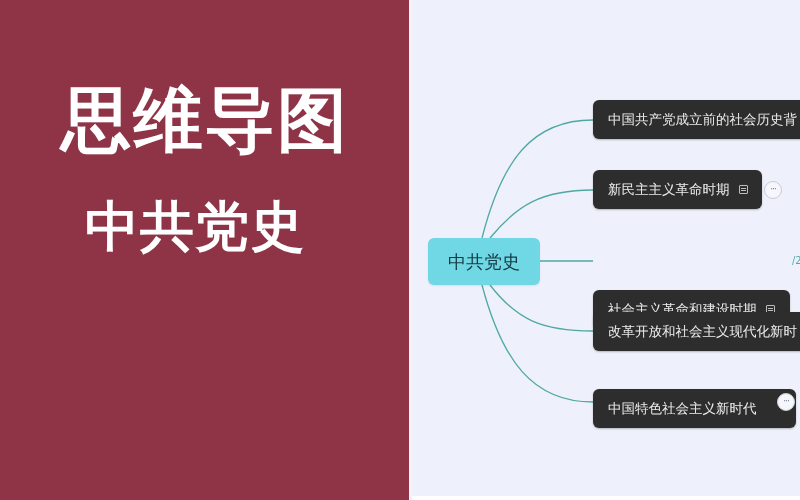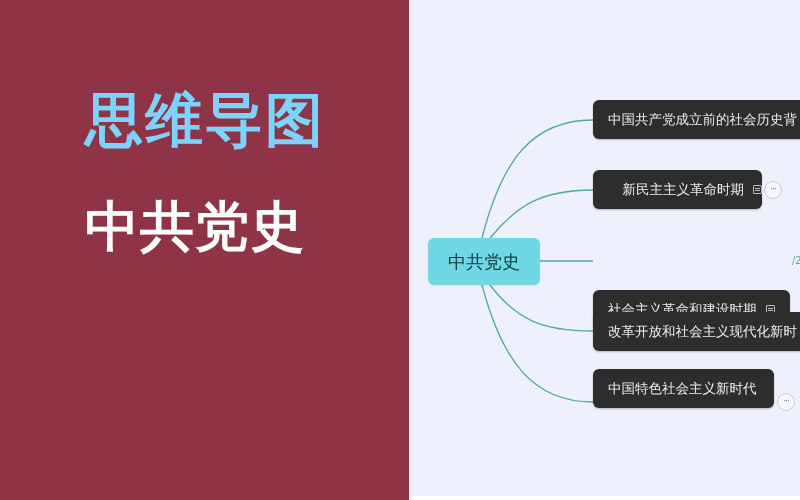--- a/index.html
+++ b/index.html
@@ -9,21 +9,21 @@
     .left-panel {
       position: absolute; left: 0; top: 0; width: 409px; height: 500px;
       background: #8e3446;
     }
     .divider {
       position: absolute; left: 409px; top: 0; width: 3px; height: 500px;
       background: #f6f2f6;
     }
     .title-main {
       position: absolute; left: 20px; top: 72px; width: 370px;
-      color: #7dd3fc; font-size: 58px; font-weight: bold; letter-spacing: 2px;
+      color: #ffffff; font-size: 70px; font-weight: bold; letter-spacing: 2px;
       text-align: center; line-height: 96px; white-space: nowrap;
     }
     .title-sub {
       position: absolute; left: 70px; top: 195px; width: 250px;
       color: #ffffff; font-size: 54px; font-weight: bold; letter-spacing: 1px;
       text-align: center; line-height: 64px; white-space: nowrap;
     }
     .title-sub2 {
       position: absolute; left: 25px; top: 306px; width: 340px;
       color: #ffffff; font-size: 52px; font-weight: bold; letter-spacing: 1px;
@@ -90,34 +90,34 @@
     <path d="M 78 285 C 105 320, 130 331, 181 331" fill="none" stroke="#4fa8a3" stroke-width="1.3"></path>
     <path d="M 70 285 C 90 360, 120 402, 181 402" fill="none" stroke="#4fa8a3" stroke-width="1.3"></path>
   </svg>
 
   <div class="central-node">中共党史</div>
 
   <div class="branch" style="left:181px; top:100px; width:220px;">
     <span>中国共产党成立前的社会历史背</span>
   </div>
 
-  <div class="branch" style="left:181px; top:170px; width:169px;justify-content:flex-end;">
+  <div class="branch" style="left:181px; top:170px; width:169px;">
     <span>新民主主义革命时期</span>
     <span class="note-icon"></span>
   </div>
   <div class="ellipsis-btn" style="left:352px; top:181px;">···</div>
 
   <div class="branch" style="left:181px; top:242px; width:197px;margin-top:48px;">
     <span>社会主义革命和建设时期</span>
     <span class="note-icon"></span>
   </div>
   <div class="count-label" style="left:380px; top:255px;">/2</div>
 
   <div class="branch" style="left:181px; top:312px; width:220px;">
     <span>改革开放和社会主义现代化新时</span>
   </div>
 
-  <div class="branch" style="left:181px; top:369px; width:181px;">
+  <div class="branch" style="left:181px; top:389px; width:203px;">
     <span>中国特色社会主义新时代</span>
   </div>
   <div class="ellipsis-btn" style="left:365px; top:393px;">···</div>
 </div>
 <div class="bottom-strip"></div>
 
 </body></html>

